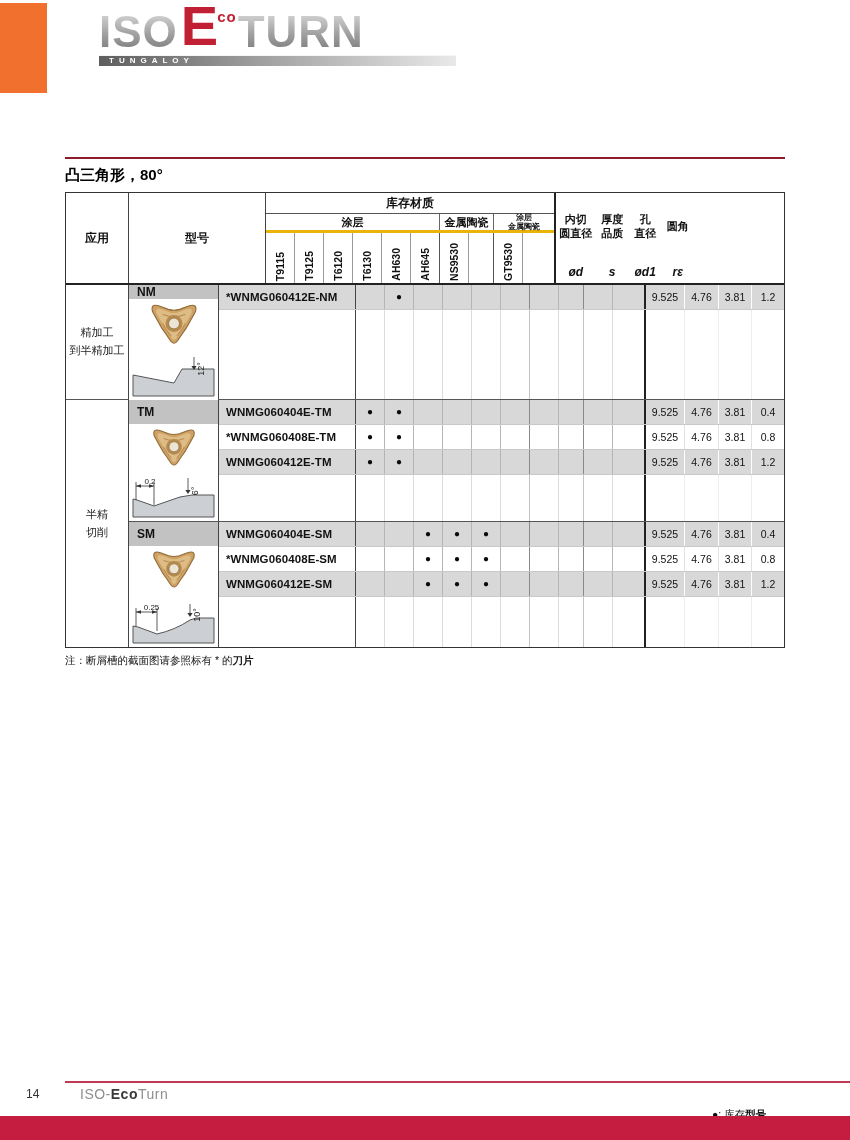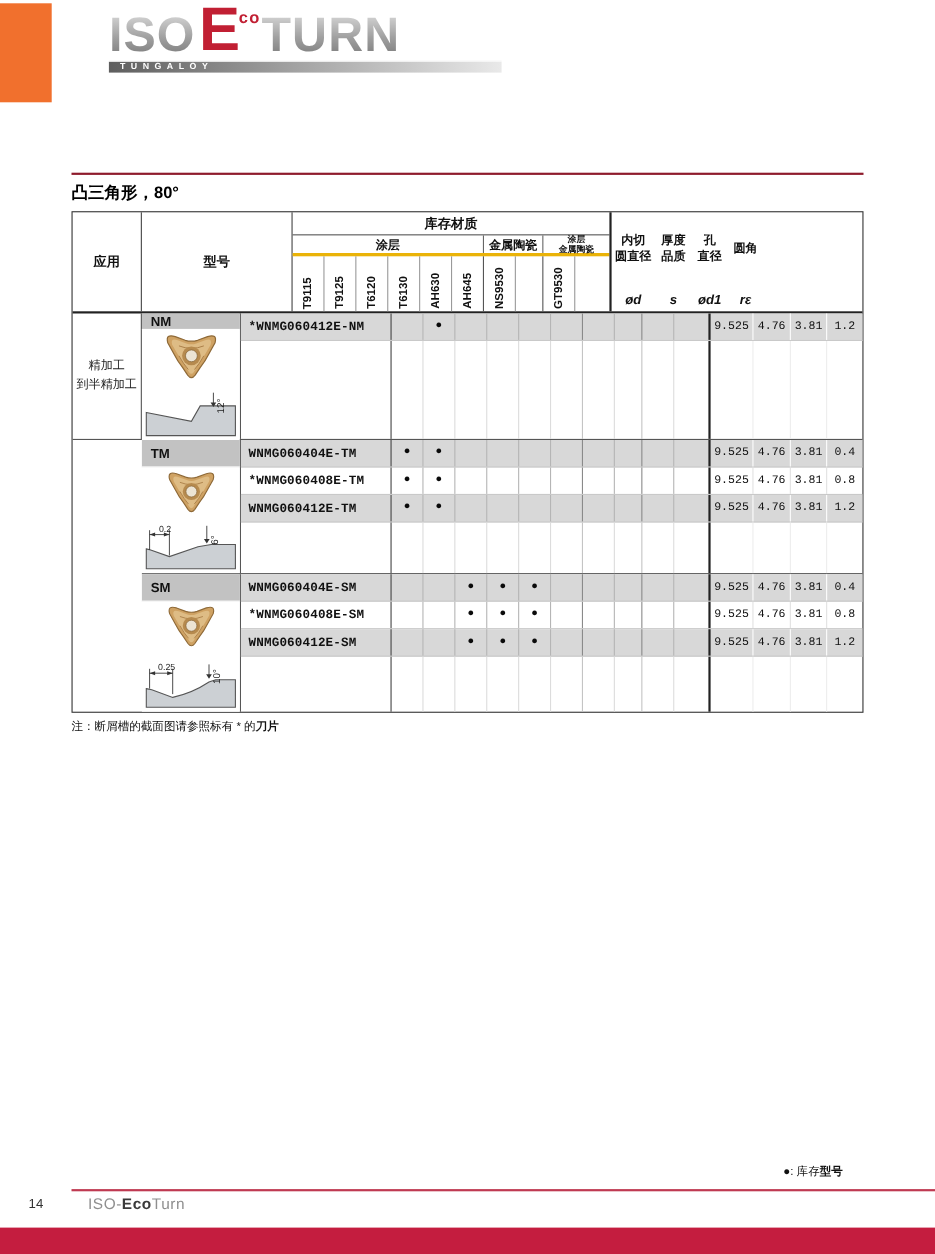--- a/index.html
+++ b/index.html
@@ -65,40 +65,40 @@
   .app-col { width:63px; display:flex; flex-direction:column; }
   .app-cell { border-right:1px solid #444; display:flex; flex-direction:column; align-items:center; justify-content:center; font-size:11px; line-height:1.6; color:#222; }
   .app-cell.first { height:115px; border-bottom:1px solid #555; }
   .app-cell.second { flex:1; }
   .sections { flex:1; display:flex; flex-direction:column; }
   .section { display:flex; border-bottom:1px solid #555; }
   .section.last { border-bottom:none; }
   .ap-col { width:90px; border-right:1px solid #444; display:flex; flex-direction:column; }
   .label-band { height:25px; background:#c2c2c2; border-bottom:1px solid #fff; font-weight:bold; font-size:12px; display:flex; align-items:center; padding-left:8px; }
   .photo-area { flex:1; display:flex; flex-direction:column; align-items:center; justify-content:space-between; padding:2px 1px 2px 1px; background:#fff; }
-  .rows-area { flex:1; display:flex; flex-direction:column;font-family:Liberation Mono, monospace; }
+  .rows-area { flex:1; display:flex; flex-direction:column; }
   .trow { display:flex; height:25px; border-bottom:1px solid #c9c9c9; }
   .trow.gray { background:#d8d8d8; }
   .m-cell { width:137px; border-right:1px solid #444; display:flex; align-items:center; padding-left:7px; font-weight:bold; font-size:11.5px; letter-spacing:0.1px; }
   .mat-cell { display:flex; align-items:center; justify-content:center; border-right:1px solid #b5b5b5; font-size:10px; }
   .mat-cell.grp { border-right-color:#8a8a8a; }
   .mat-cell.mlast { border-right:none; }
   .dot { font-size:10px; line-height:1; color:#0a0a0a; }
   .val-cell { display:flex; align-items:center; justify-content:center; font-size:10.5px; border-left:1px solid rgba(255,255,255,0.95); }
   .val-cell.v0 { border-left:2px solid #222; }
   .trow.white .val-cell:not(.v0) { border-left:1px solid #e2e2e2; }
   .tail { flex:1; display:flex; }
   .tail .mat-cell { border-right-color:#dcdcdc; }
   .tail .mat-cell.grp { border-right-color:#c4c4c4; }
   .tail .val-cell:not(.v0) { border-left:1px solid #ededed; }
 
   
   .table-note { position:absolute; left:65px; top:654px; font-size:10.5px; color:#111; }
   .table-note b { font-weight:bold; }
-  .stock-legend { position:absolute; left:712px; top:1058px; font-size:10.5px; color:#111; }
+  .stock-legend { position:absolute; left:712px; top:1108px; font-size:10.5px; color:#111; }
   .stock-legend b { font-weight:bold; }
   .footer-rule { position:absolute; left:65px; top:1081px; width:785px; height:2px; background:#bf3a52; }
   .footer-page { position:absolute; left:26px; top:1087px; font-size:12px; color:#333; }
   .footer-brand { position:absolute; left:80px; top:1086px; font-size:14px; letter-spacing:0.5px; color:#8f8f8f;text-align:right; }
   .footer-brand b { color:#3a3a3a; font-weight:bold; }
   .bottom-bar { position:absolute; left:0; top:1116px; width:850px; height:24px; background:#c41d3f; }
 </style>
 </head>
 <body>
 
@@ -192,20 +192,24 @@
             <div class="hr-sym cc" style="width: 33px; text-align: center;">ød1</div>
             <div class="hr-sym cc" style="width: 33px;">rε</div>
           </div>
       </div>
     </div>
     <div class="tbody">
       <div class="app-col" id="app-col">
           <div class="app-cell first">
             <span>精加工</span>
             <span>到半精加工</span>
+          </div>
+          <div class="app-cell second">
+            <span>半精</span>
+            <span>切削</span>
           </div>
         </div>
       <div class="sections" id="sections">
           <div class="section" style="height: 115px;">
             <div class="ap-col">
               <div class="label-band">
                 <span>NM</span>
               </div>
               <div class="photo-area">
                 <svg width="76" height="52" viewBox="0 0 100 92">

